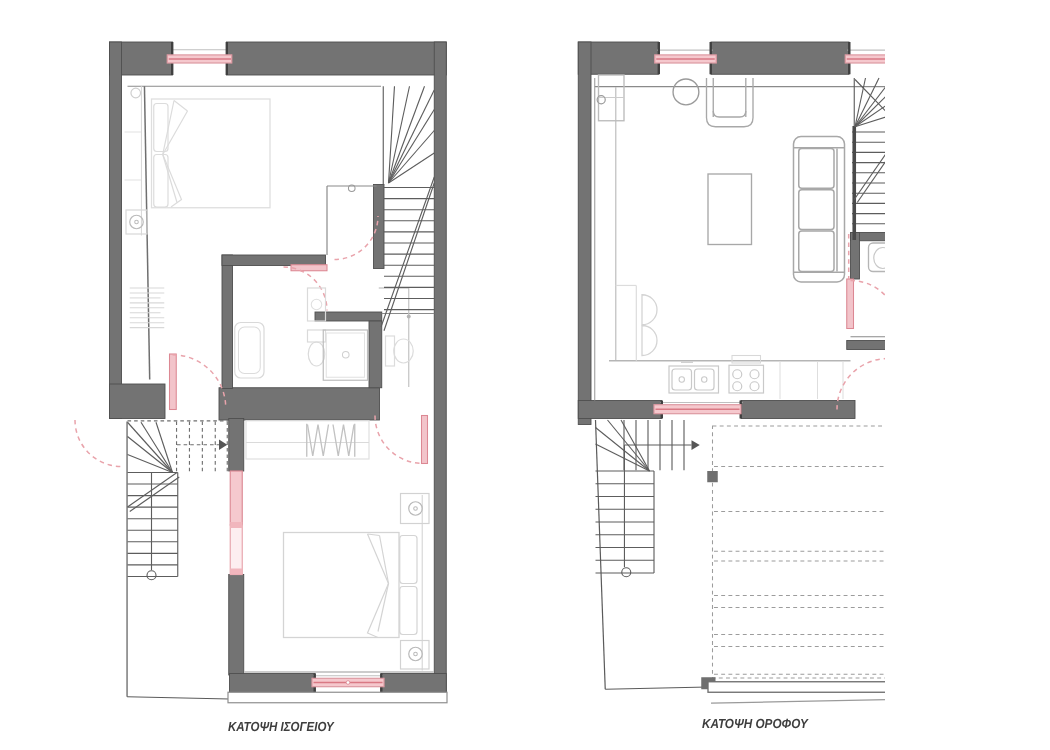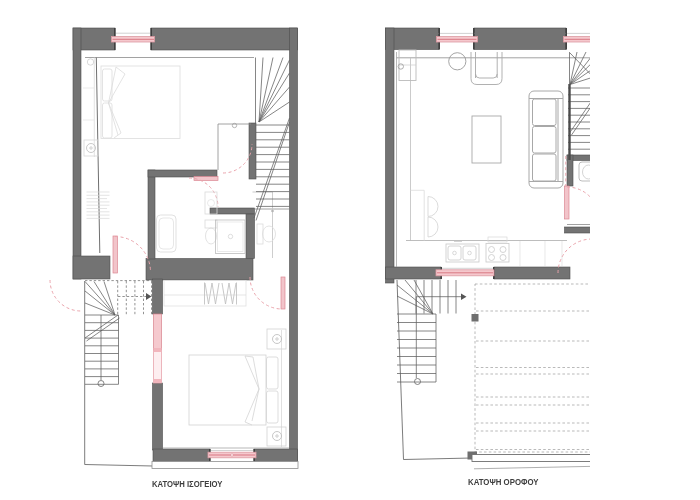--- a/index.html
+++ b/index.html
@@ -1,17 +1,17 @@
 <!DOCTYPE html>
 <html><head>
 <meta charset="utf-8">
 <style>
   html,body{margin:0;padding:0;background:#ffffff;}
   #page{width:590px;height:500px;position:relative;overflow:hidden;background:#ffffff;
-        font-family:"Liberation Sans", sans-serif;}
+        font-family:"Liberation Sans", sans-serif;font-style:italic;}
   svg{position:absolute;left:0;top:0;filter:blur(0.3px);}
 </style>
 </head>
 <body>
 <div id="page">
 <svg width="700" height="500" viewBox="0 0 700 500">
 
 <g id="leftplan" fill="none" stroke-linecap="butt">
 
 <g>

